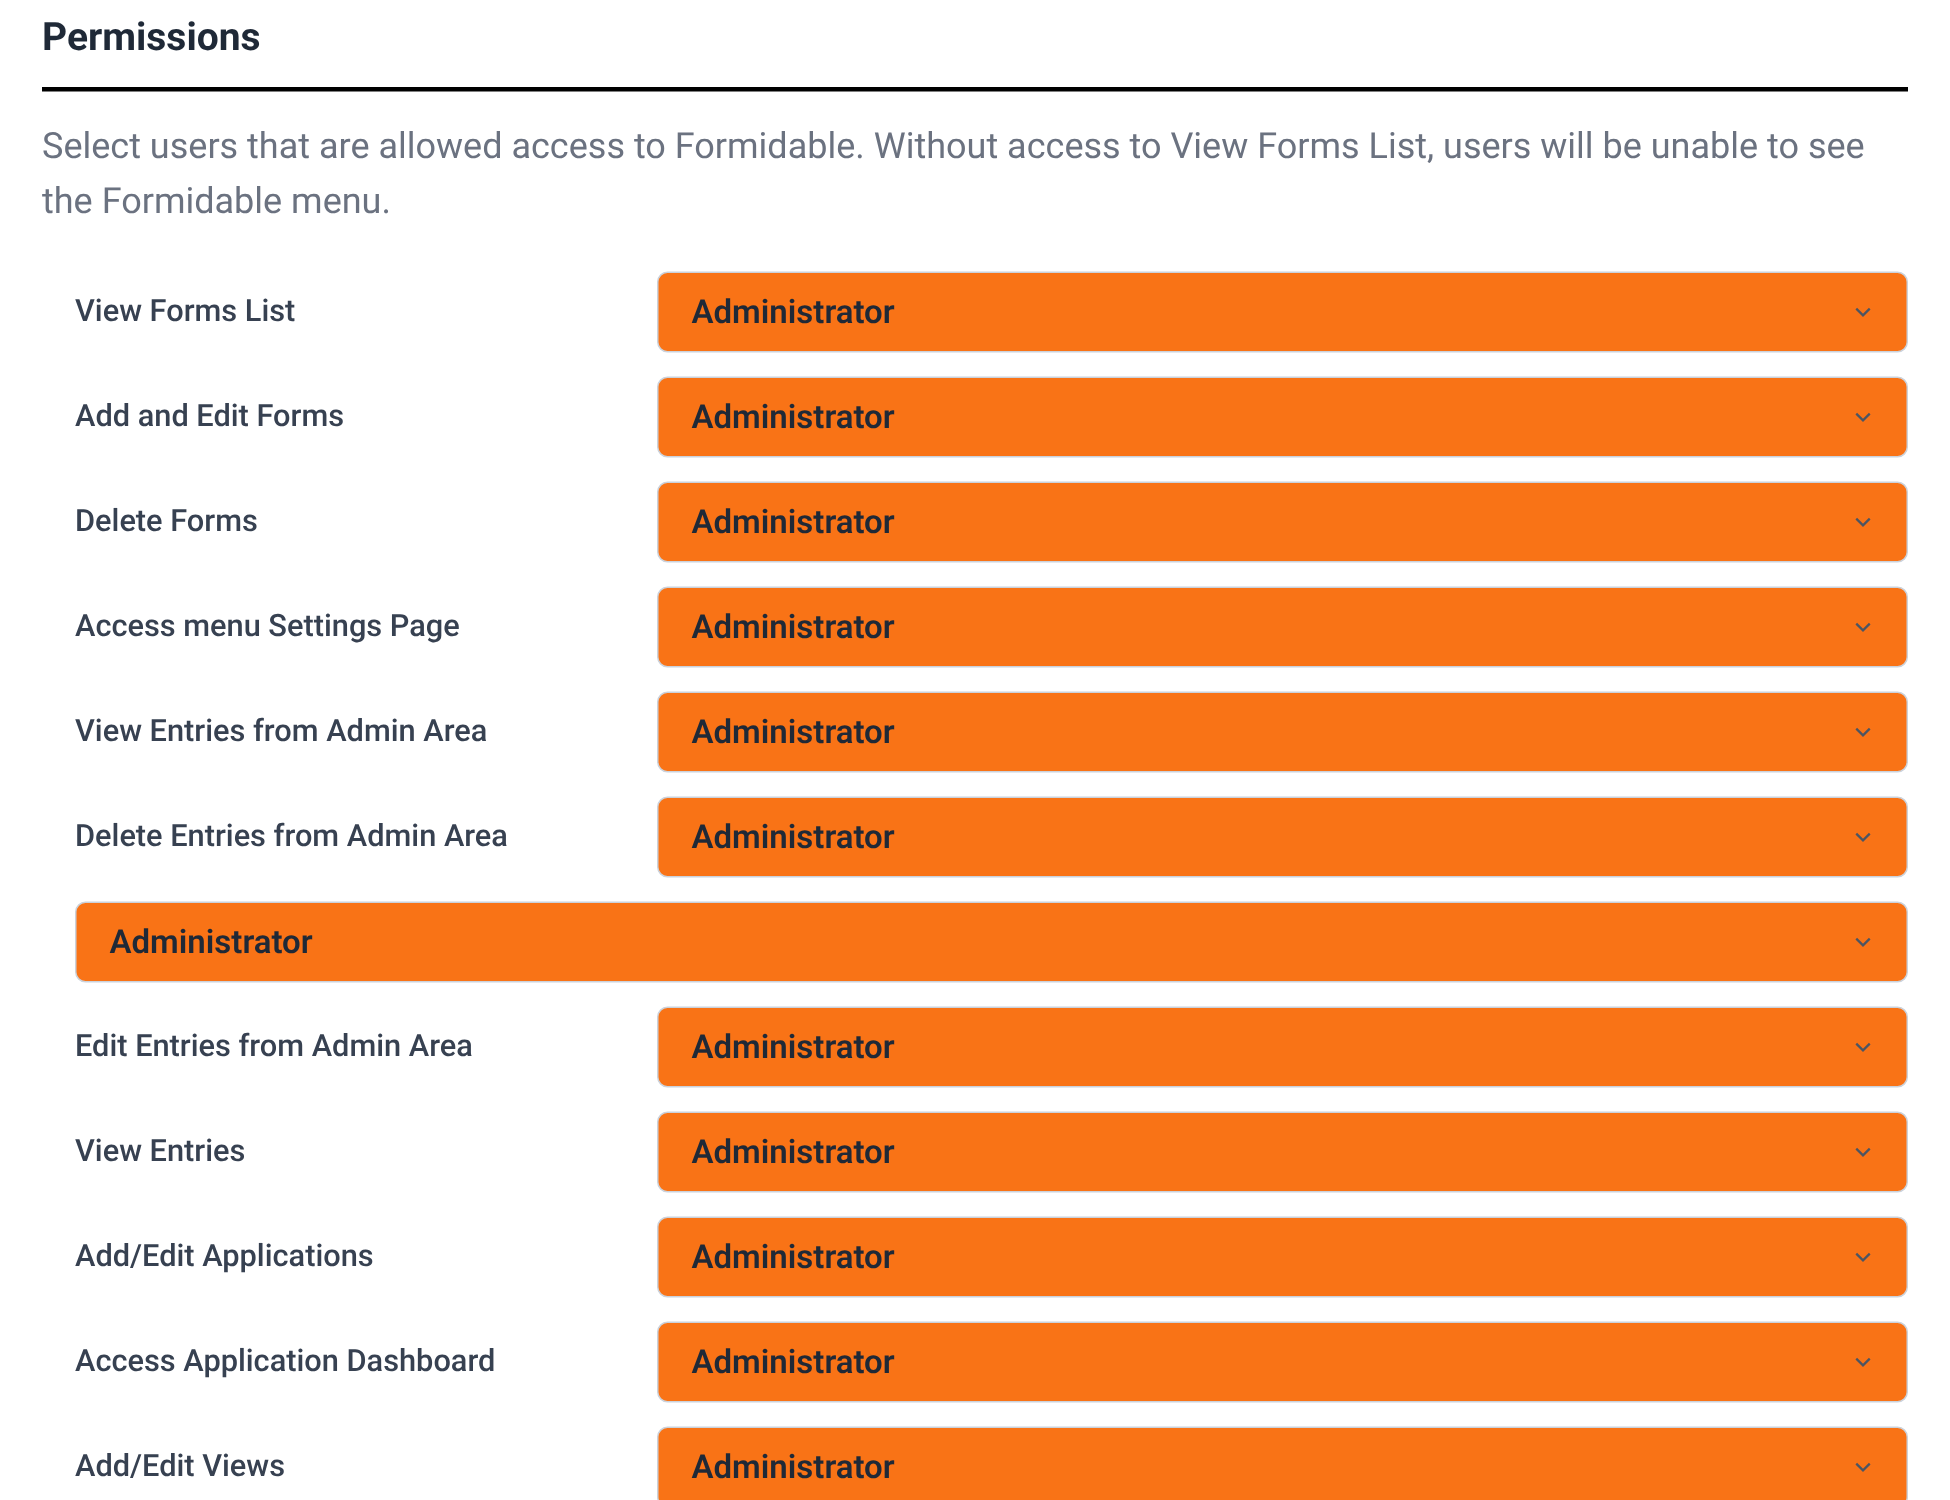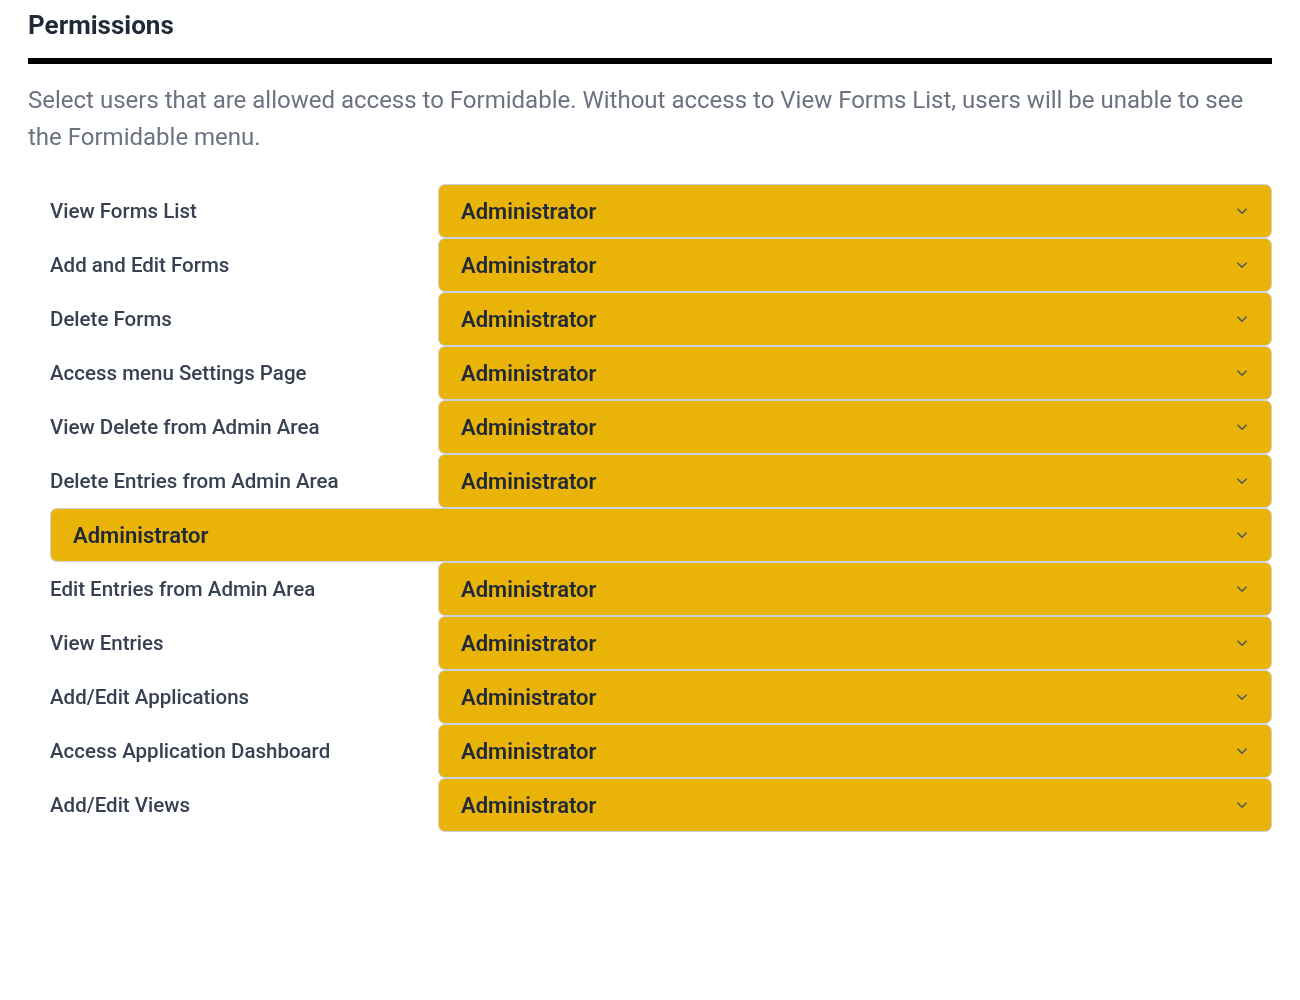--- a/index.html
+++ b/index.html
@@ -11,53 +11,53 @@
   overflow: hidden;
 }
 .panel {
   padding: 10px 28px 0 28px;
 }
 .section-title {
   font-size: 26px;
   font-weight: 700;
   color: #1f2937;
   padding-bottom: 18px;
-  border-bottom: 6px solid #000000;
+  border-bottom: 3px solid #000000;
 }
 .section-desc {
   font-size: 24px;
   color: #6b7280;
   padding: 18px 0 28px 0;
   line-height: 1.55;
 }
 .rows {
   padding-left: 22px;
 }
 .perm-row {
   display: flex;
   align-items: center;
-  margin-bottom: 0;
+  margin-bottom: 16px;
 }
 .perm-label {
   width: 388px;
   font-size: 20.5px;
   color: #374151;
   font-weight: 500;
 }
 .perm-select {
   flex: 1;
   border: 1px solid #cbd2db;
   border-radius: 7px;
   height: 54px;
   display: flex;
   align-items: center;
   justify-content: space-between;
   padding: 0 20px 0 22px;
   cursor: pointer;
-  background: #eab308;
+  background: #f97316;
 }
 .select-value {
   font-size: 22px;
   font-weight: 600;
   color: #1f2937;
 }
 .chevron {
   width: 18px;
   height: 18px;
   display: inline-block;
@@ -107,21 +107,21 @@
       <div class="perm-row">
         <div class="perm-label">Access menu Settings Page</div>
         <div class="perm-select">
           <span class="select-value">Administrator</span>
           <span class="chevron"><svg viewBox="0 0 24 24">
               <polyline points="6 9 12 15 18 9"></polyline>
             </svg></span>
         </div>
       </div>
       <div class="perm-row">
-        <div class="perm-label">View Delete from Admin Area</div>
+        <div class="perm-label">View Entries from Admin Area</div>
         <div class="perm-select">
           <span class="select-value">Administrator</span>
           <span class="chevron"><svg viewBox="0 0 24 24">
               <polyline points="6 9 12 15 18 9"></polyline>
             </svg></span>
         </div>
       </div>
       <div class="perm-row">
         <div class="perm-label">Delete Entries from Admin Area</div>
         <div class="perm-select">

